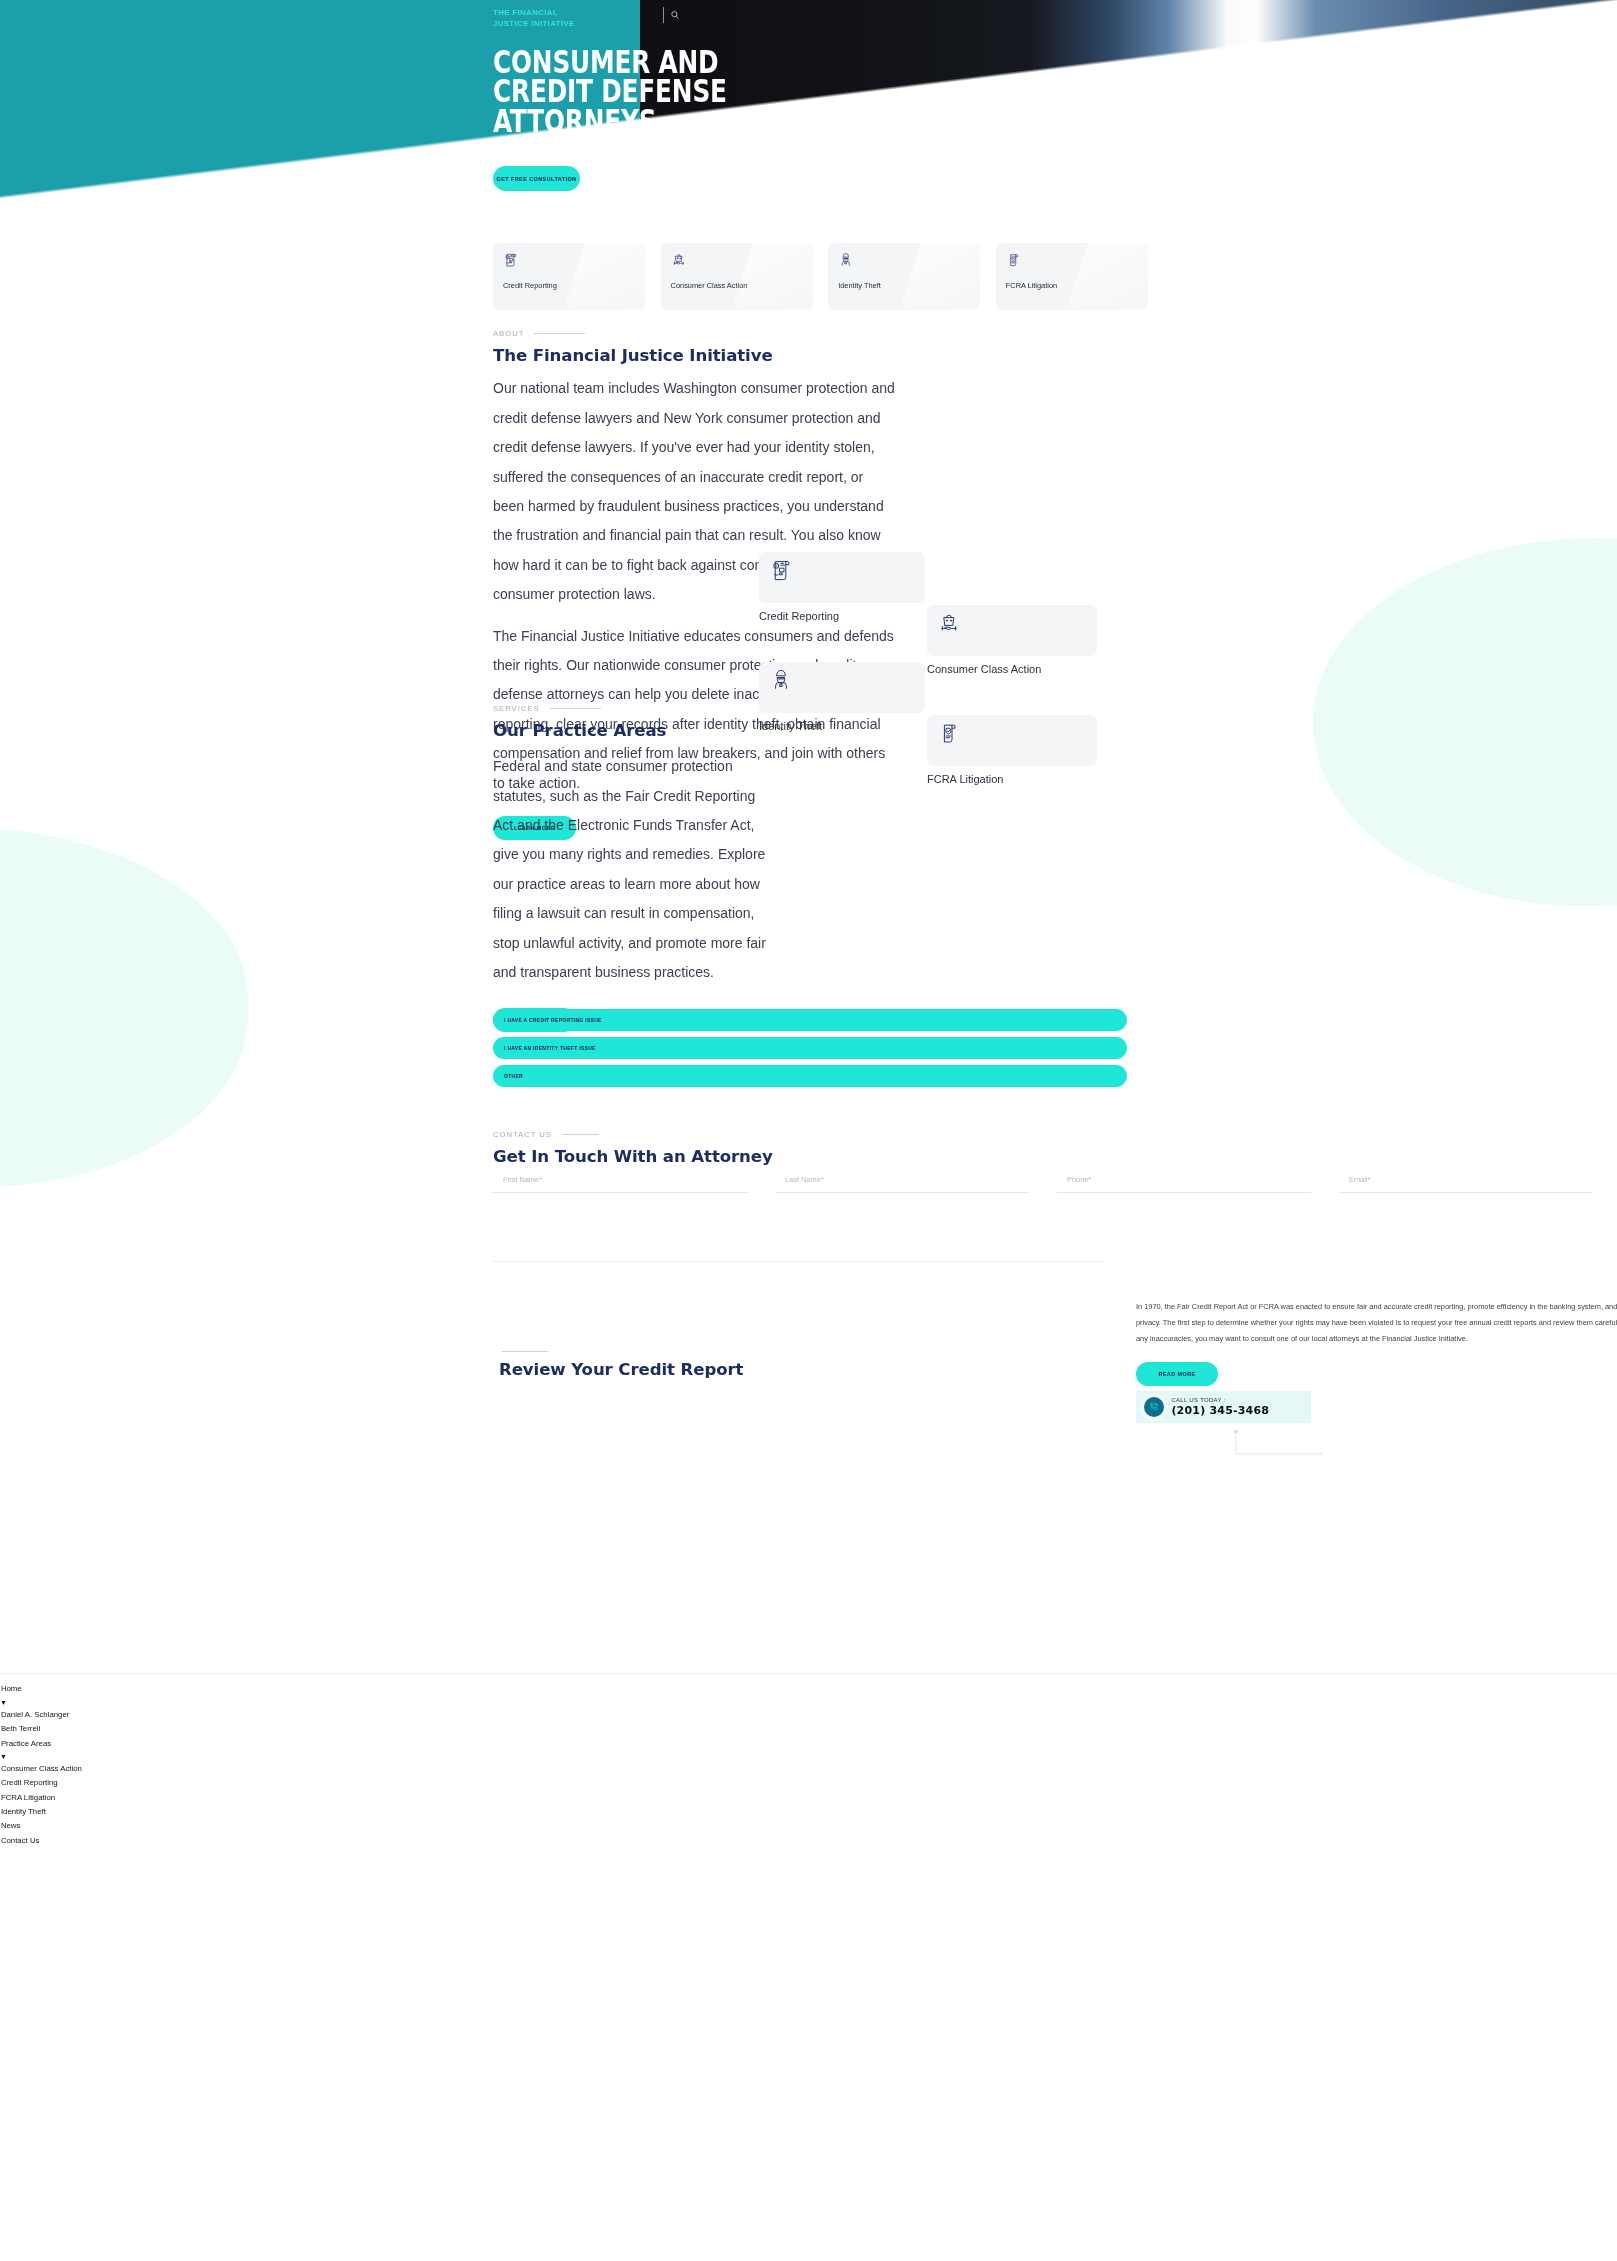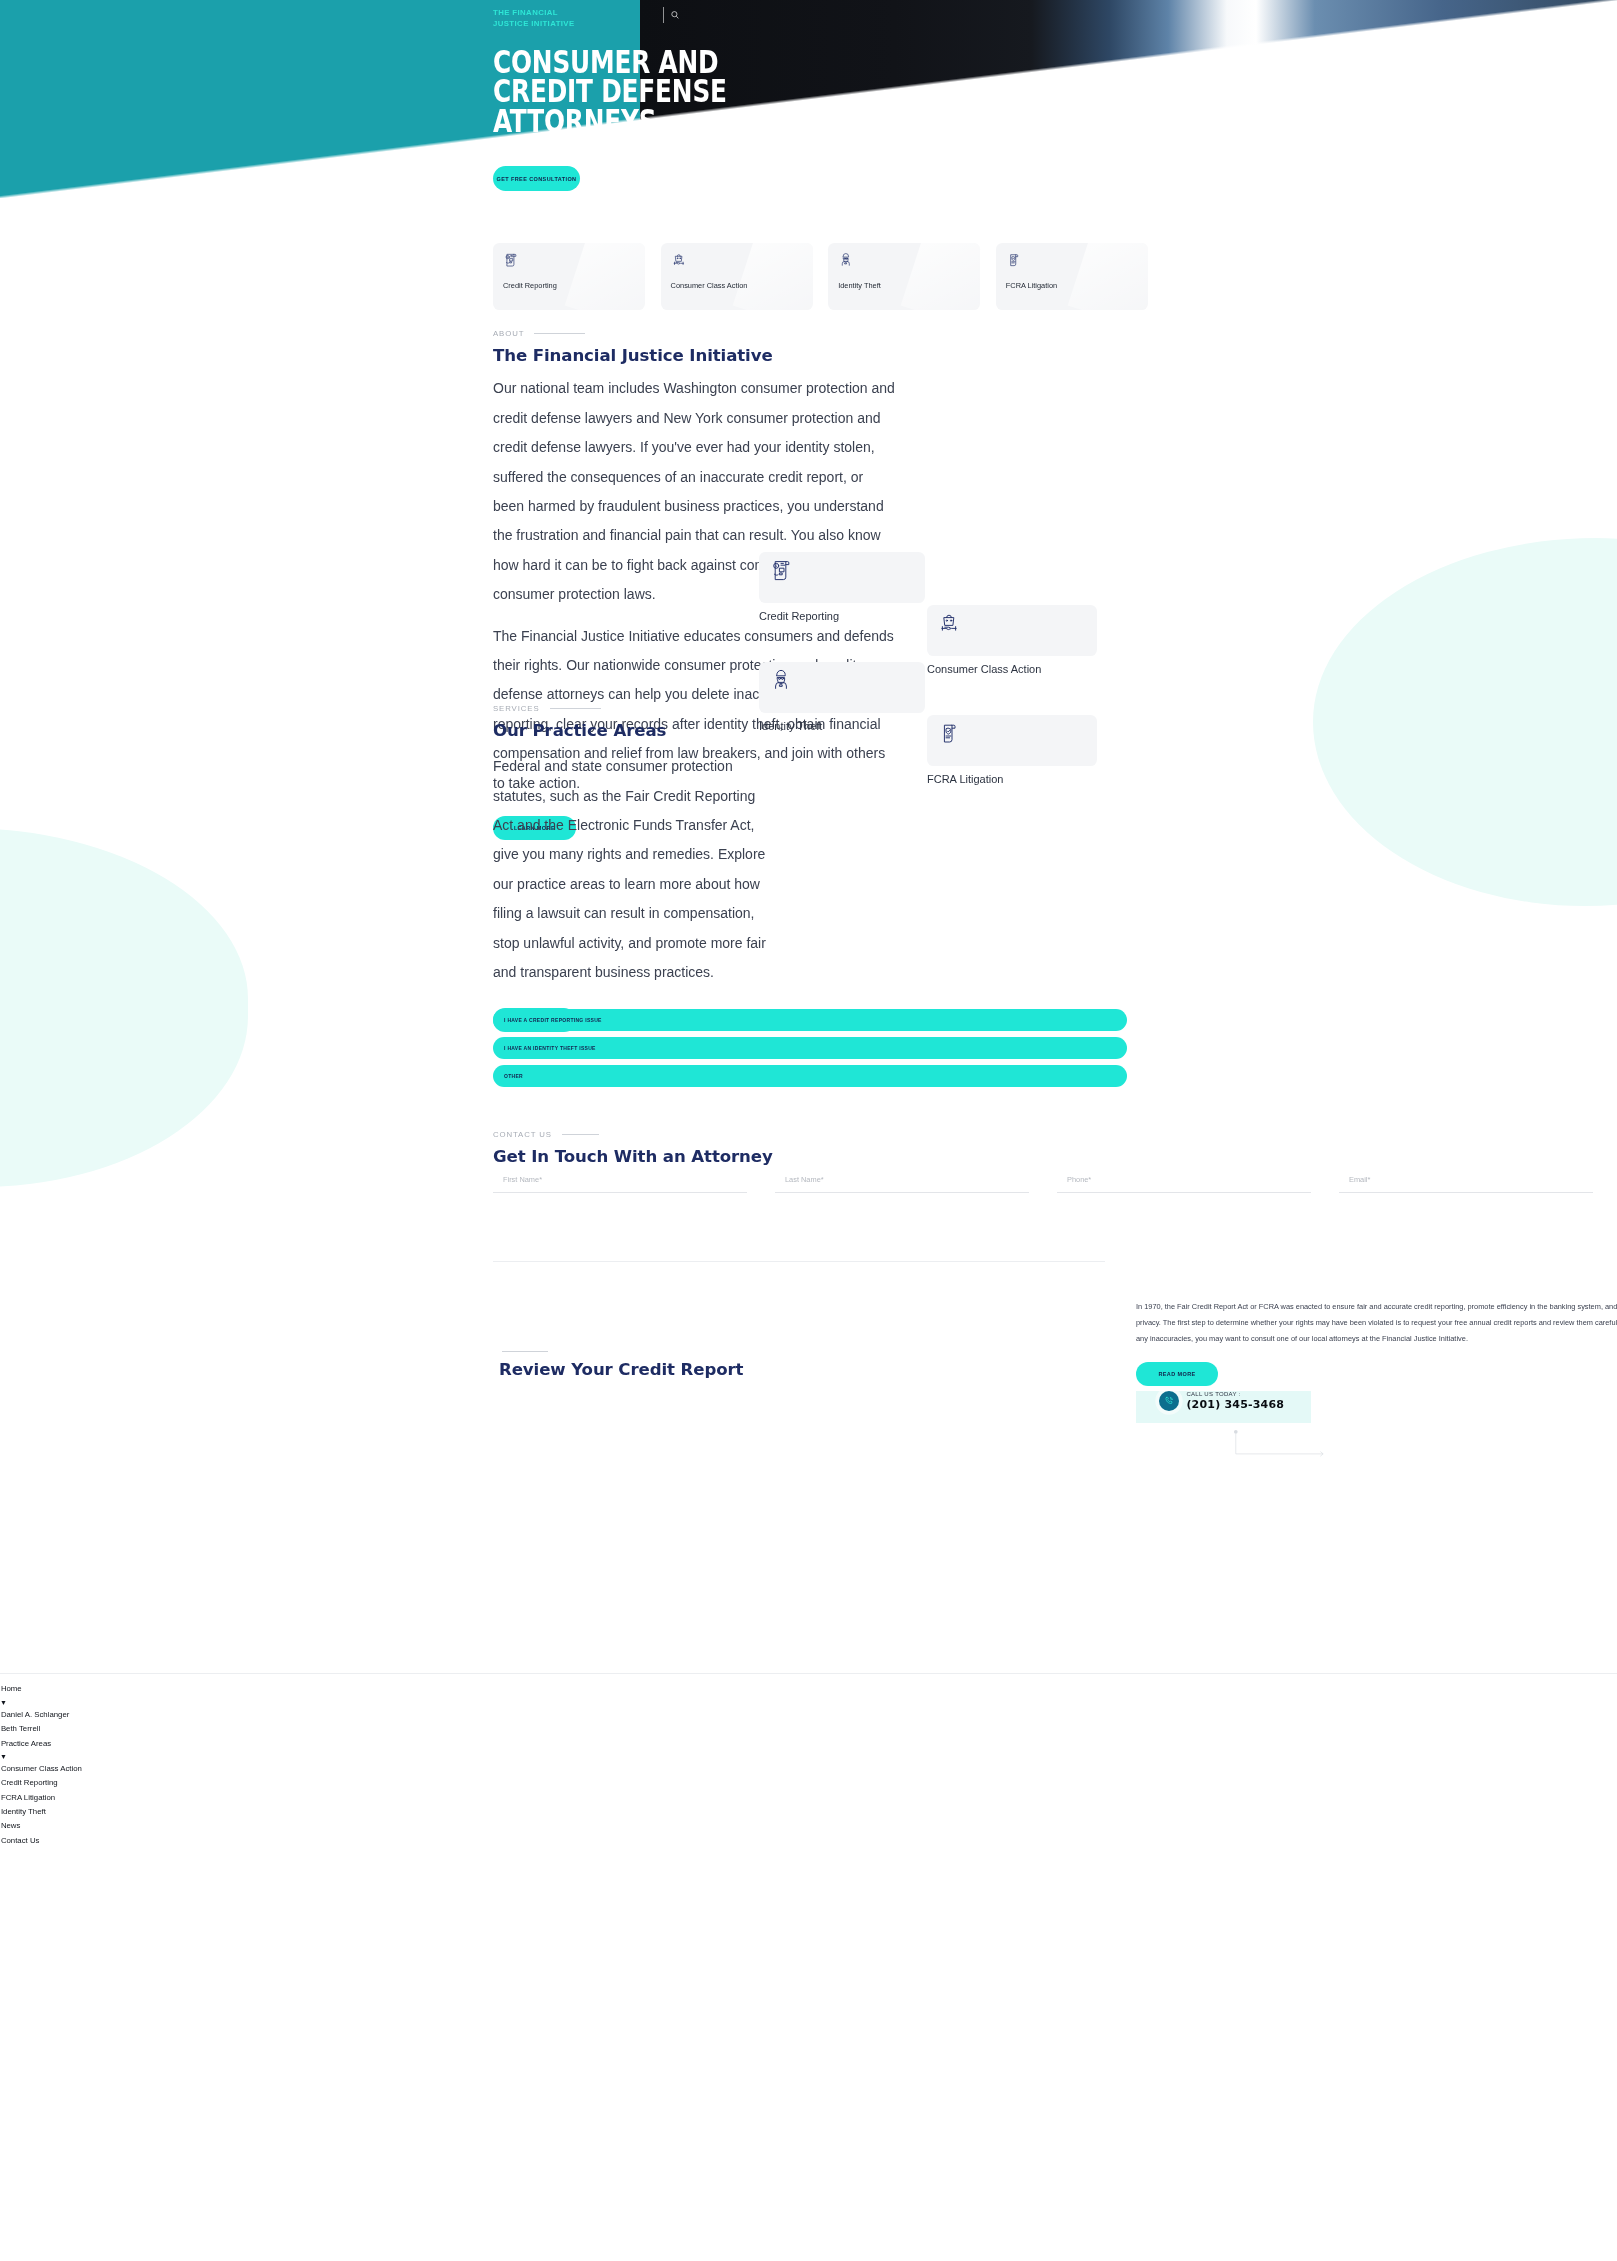--- a/index.html
+++ b/index.html
@@ -85,21 +85,21 @@
   .form-rule{position:absolute;left:493px;top:1261px;width:612px;height:0.5px;background:#eceef1;z-index:2;}
 
   
   .rcr{position:absolute;left:499px;top:1351px;z-index:2;}
   .rcr .rule-top{width:46px;height:0.9px;background:#cfd3d9;margin-left:2.8px;margin-bottom:4.6px;}
   .rcr-right{position:absolute;left:1136px;top:1299px;width:543px;z-index:2;}
   .rcr-right .body-p{font-size:7.4px;line-height:2.15;}
   .btn-read{margin-top:15.6px;width:82px;height:24px;font-size:5.5px;}
 
   .call{position:absolute;left:1136px;top:1391px;width:175px;height:32px;z-index:2;
-        background:#e4f9f7;border-radius:0;display:flex;align-items:flex-start;gap:7.4px;padding:0 23px;}
+        background:#e4f9f7;border-radius:0;display:flex;align-items:center;gap:7.4px;padding:0 8px;}
   .call-ico{width:20px;height:20px;border-radius:50%;background:#0d6e8e;display:flex;align-items:center;justify-content:center;
             box-shadow:0 0 0 3.7px rgba(255,255,255,.55);}
   .call-lbl{font-size:6px;color:#2b3240;letter-spacing:0.3px;}
   .call-num{font-size:11px;font-weight:800;color:#0a0d12;letter-spacing:0.2px;margin-top:0.9px;
             font-family:"DejaVu Sans",sans-serif;}
   .map-stub{position:absolute;left:1233px;top:1430px;width:92px;height:28.5px;z-index:2;}
 
   
   .footer{position:absolute;left:0;top:1644px;width:1617px;border-top:0.5px solid #eceef1;padding-top:8.3px;z-index:2;margin-top:29px;}
   .f-item{font-size:7.8px;color:#11151c;line-height:1.84;padding-left:0.9px;}

